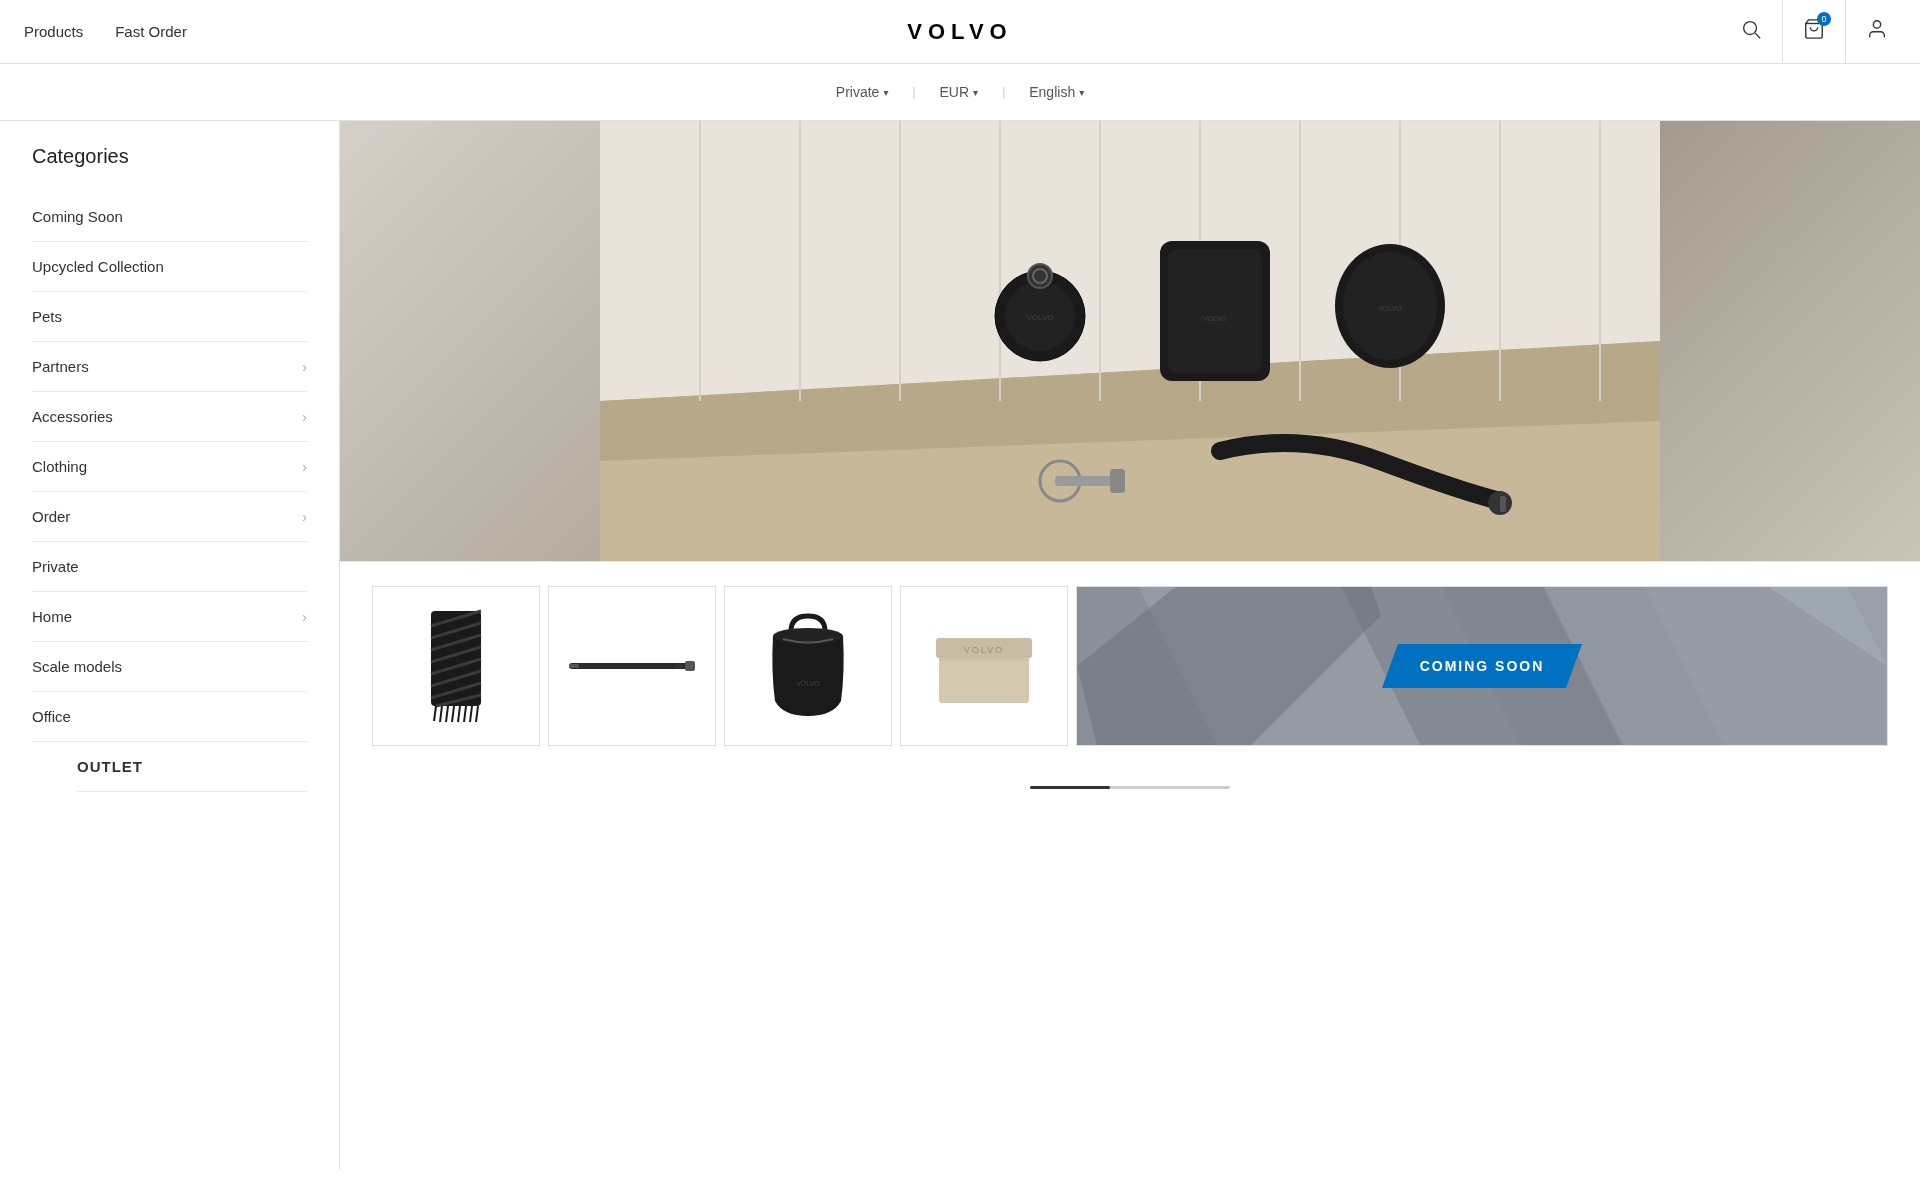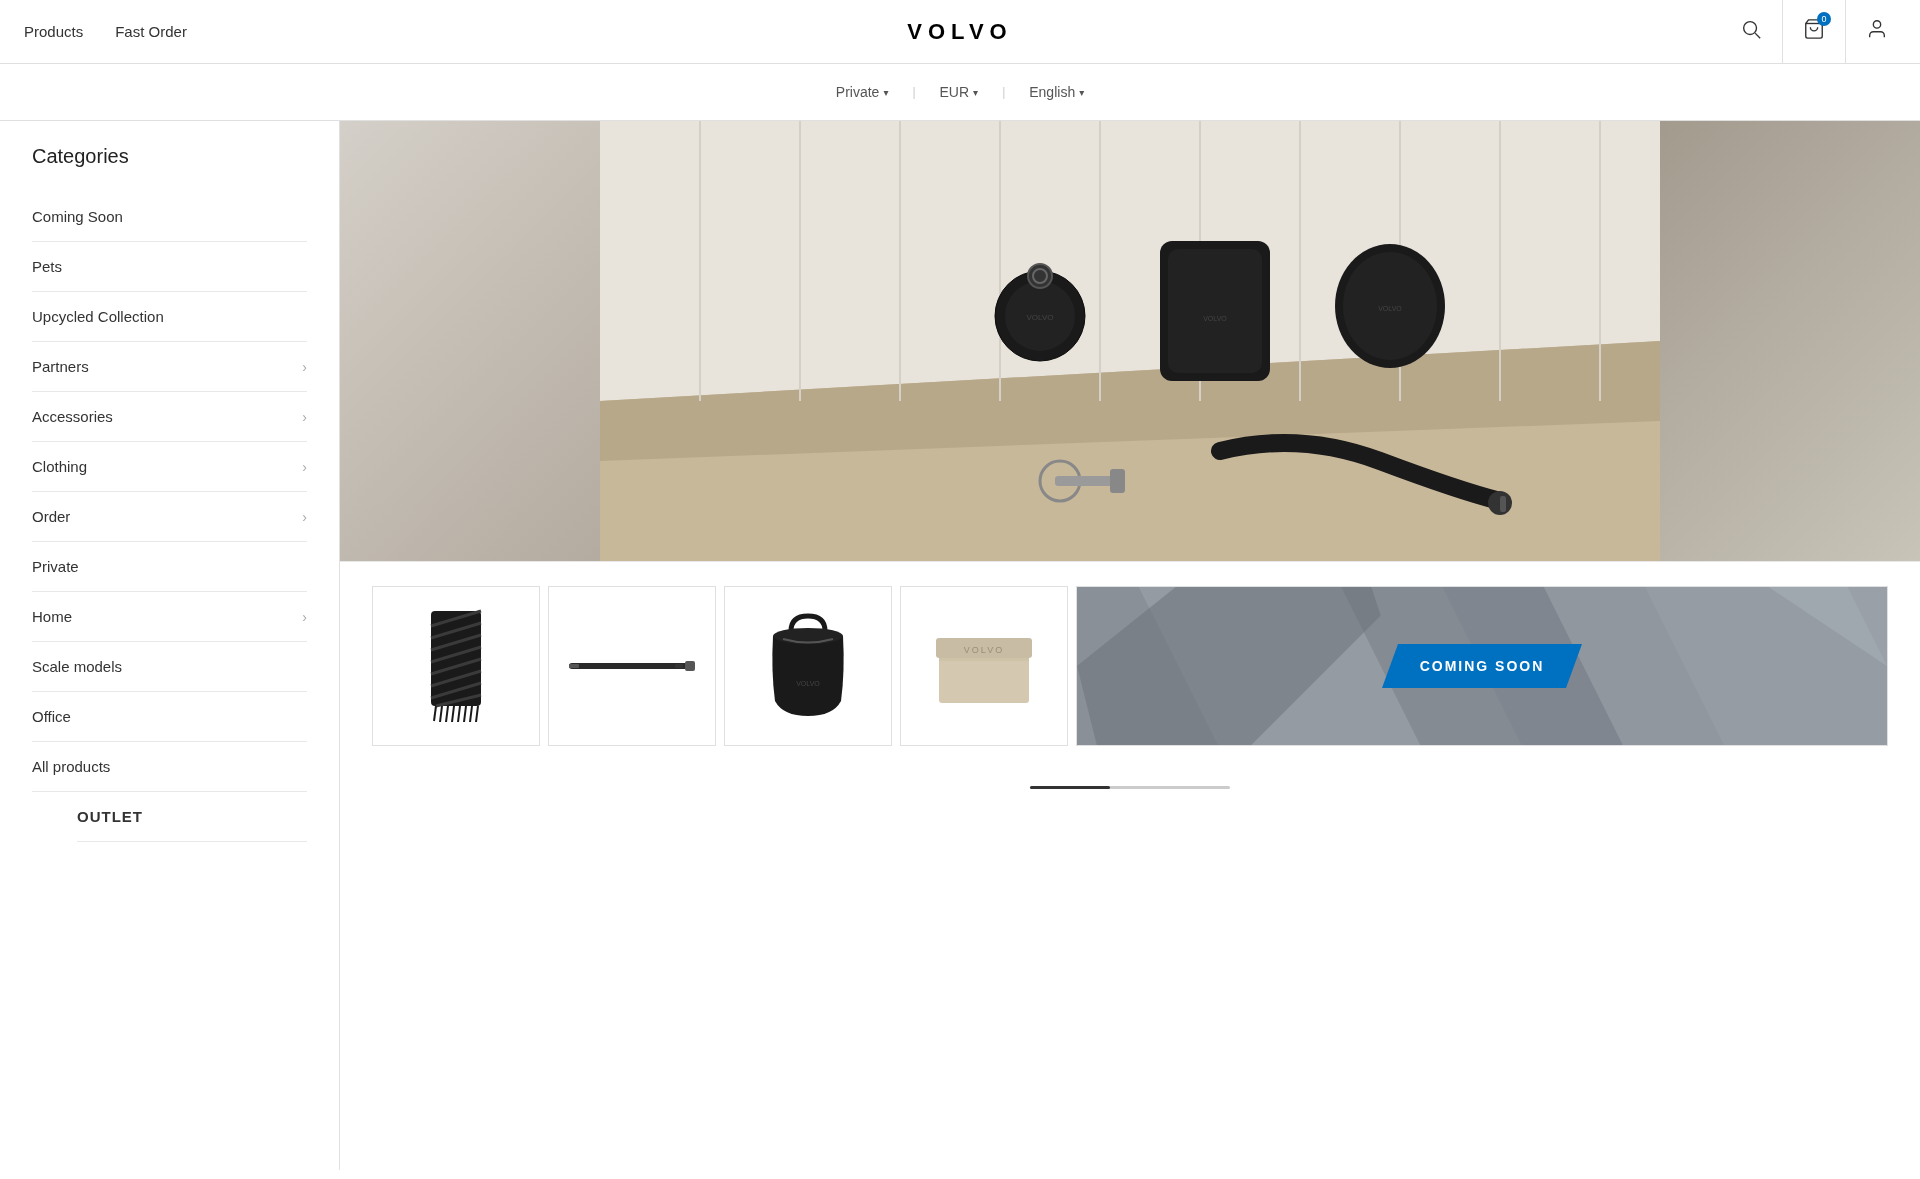--- a/index.html
+++ b/index.html
@@ -304,24 +304,24 @@
 
 <div class="main-layout">
 
   <aside class="sidebar">
     <h2 class="sidebar-title">Categories</h2>
 
     <div class="sidebar-item">
       <span>Coming Soon</span>
     </div>
     <div class="sidebar-item">
+      <span>Upcycled Collection</span>
+    </div>
+    <div class="sidebar-item">
       <span>Pets</span>
-    </div>
-    <div class="sidebar-item">
-      <span>Upcycled Collection</span>
     </div>
     <div class="sidebar-item">
       <span>Partners</span>
       <span class="chevron-right">›</span>
     </div>
     <div class="sidebar-item">
       <span>Accessories</span>
       <span class="chevron-right">›</span>
     </div>
     <div class="sidebar-item">
@@ -337,23 +337,20 @@
     </div>
     <div class="sidebar-item">
       <span>Home</span>
       <span class="chevron-right">›</span>
     </div>
     <div class="sidebar-item">
       <span>Scale models</span>
     </div>
     <div class="sidebar-item">
       <span>Office</span>
-    </div>
-    <div class="sidebar-item">
-      <span>All products</span>
     </div>
     <div class="sidebar-item-outlet">
       <span>OUTLET</span>
     </div>
   </aside>
 
   <main class="content">
 
     <div class="hero-image">
       <svg class="hero-svg" viewBox="0 0 1060 440" xmlns="http://www.w3.org/2000/svg">

